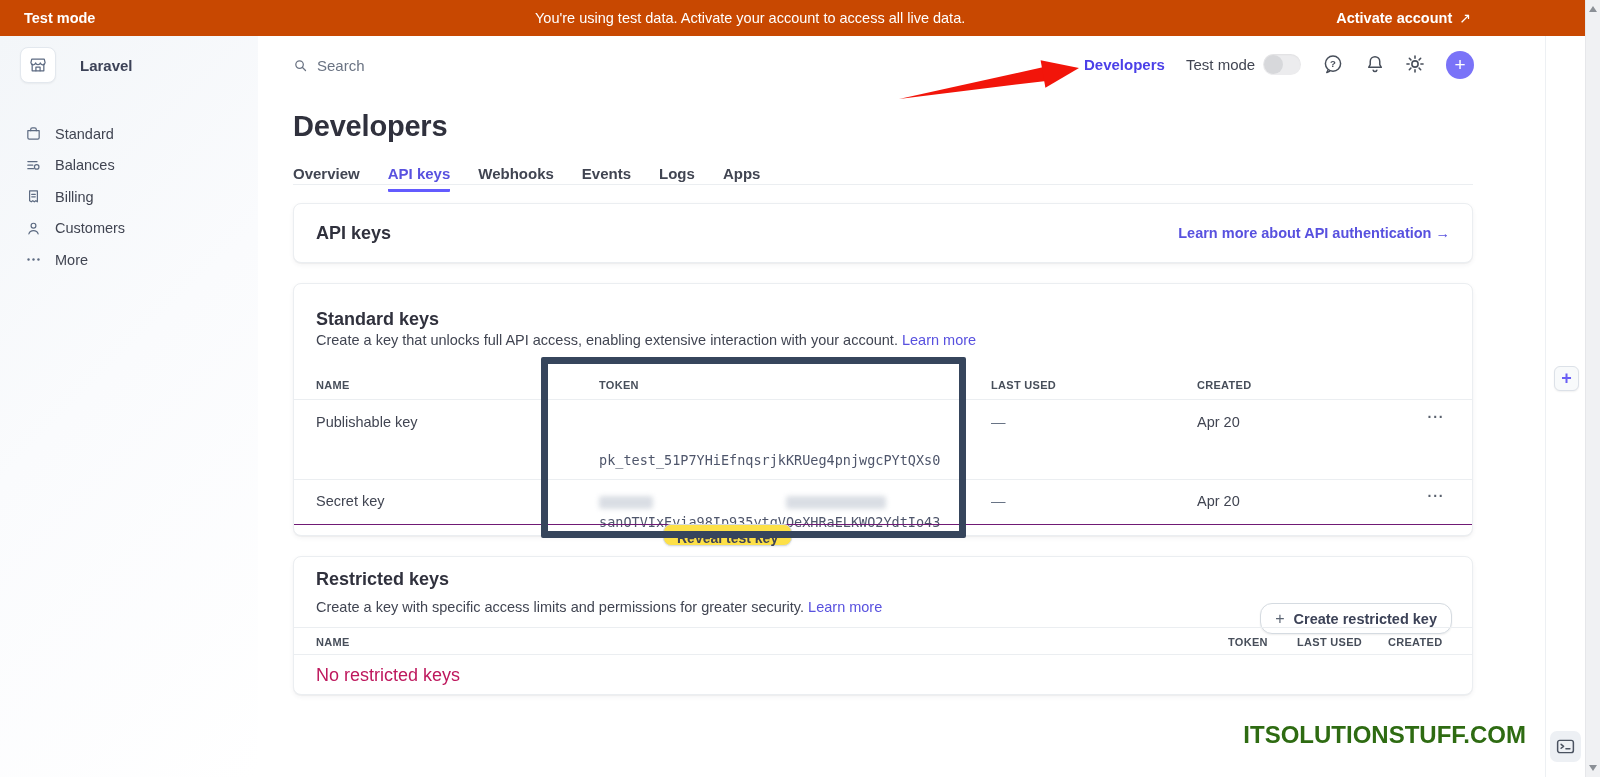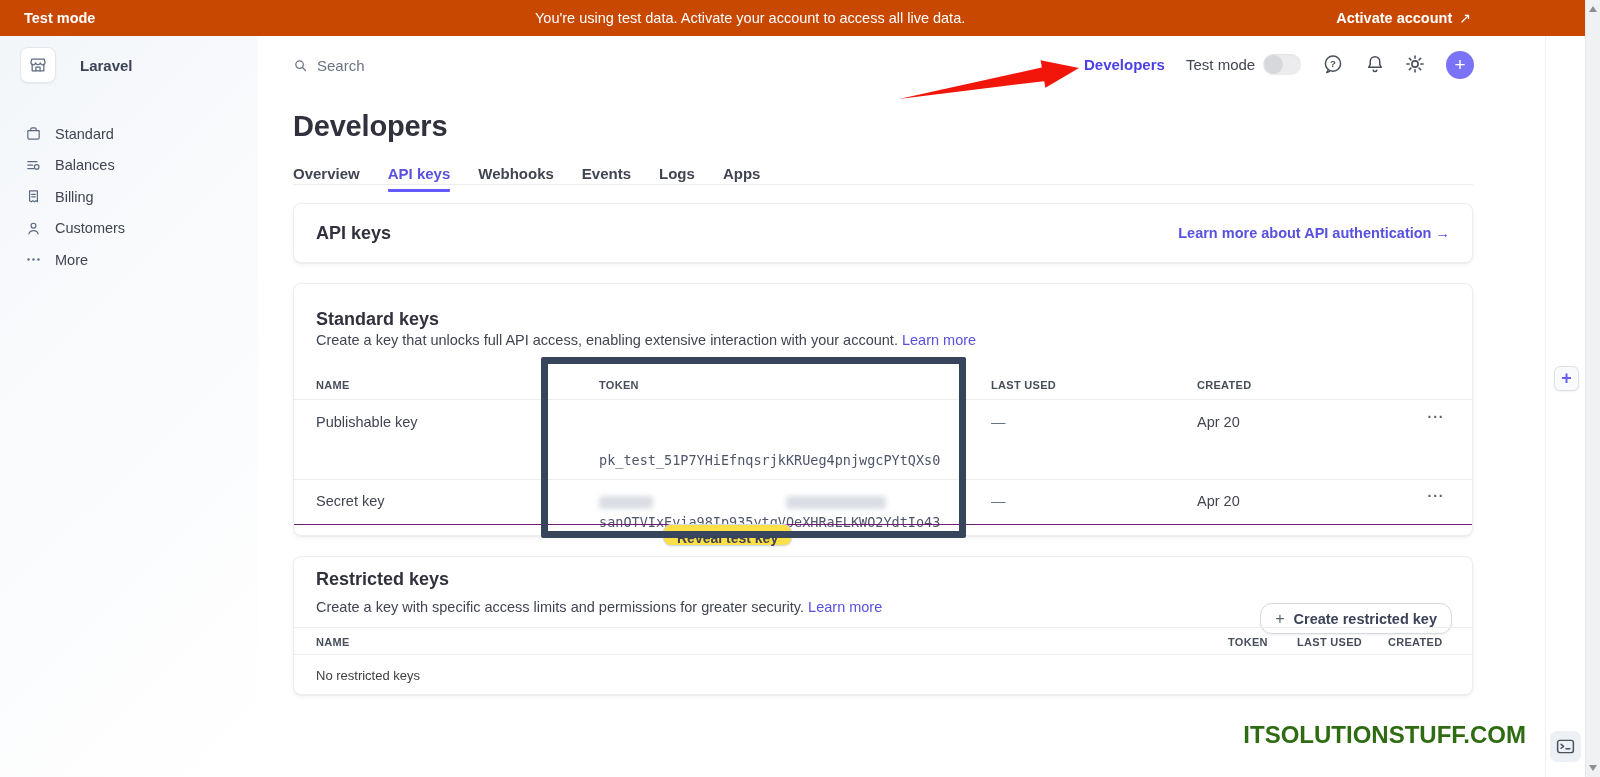--- a/index.html
+++ b/index.html
@@ -84,21 +84,21 @@
 
   #card-restricted { top: 556px; height: 139px; }
   #card-restricted .card-title { position: absolute; left: 22px; top: 12px; }
   #card-restricted .desc { position: absolute; left: 22px; top: 42px; }
   .create-btn { position: absolute; right: 20px; top: 10px; height: 31px; padding: 0 14px; background: #fff;
     border: 1px solid #d5dbe1; border-radius: 12px; box-shadow: 0 1px 2px rgba(0,0,0,.07);
     font-size: 14.5px; font-weight: 600; color: #3c4257; line-height: 29px; cursor: pointer; font-family: inherit; margin-top: 36px; }
   .create-btn .plus { font-weight: 400; color: #5b6473; margin-right: 9px; font-size: 16px; }
   .res-head { position: absolute; left: 0; top: 70px; width: 100%; height: 28px; border-top: 1px solid #ebeef1; border-bottom: 1px solid #ebeef1; }
   .res-head .th { line-height: 28px; }
-  .res-empty { position: absolute; left: 22px; top: 98px; line-height: 41px; font-size: 13px; color: #404040; }
+  .res-empty { position: absolute; left: 22px; top: 98px; line-height: 41px; font-size: 18px; color: #be185d; }
 
   
   .watermark { position: absolute; right: 74px; top: 721px; font-size: 24px; font-weight: 800; letter-spacing: 0px;
     color: #2e6b12; text-shadow: 0 0 2px rgba(255,255,255,.9); }
 
   
   .rail { position: absolute; left: 1545px; top: 36px; width: 40px; bottom: 0; background: #fff; border-left: 1px solid #edf0f3; }
   .rail-plus { position: absolute; left: 8px; top: 330px; width: 25px; height: 25px; background: #f8fafb;
     border: 1px solid #dce1e8; border-radius: 6px; box-shadow: 0 1px 2px rgba(0,0,0,.06);
     color: #6a5ff5; font-size: 18px; line-height: 22px; text-align: center; font-weight: 600; cursor: pointer; }

